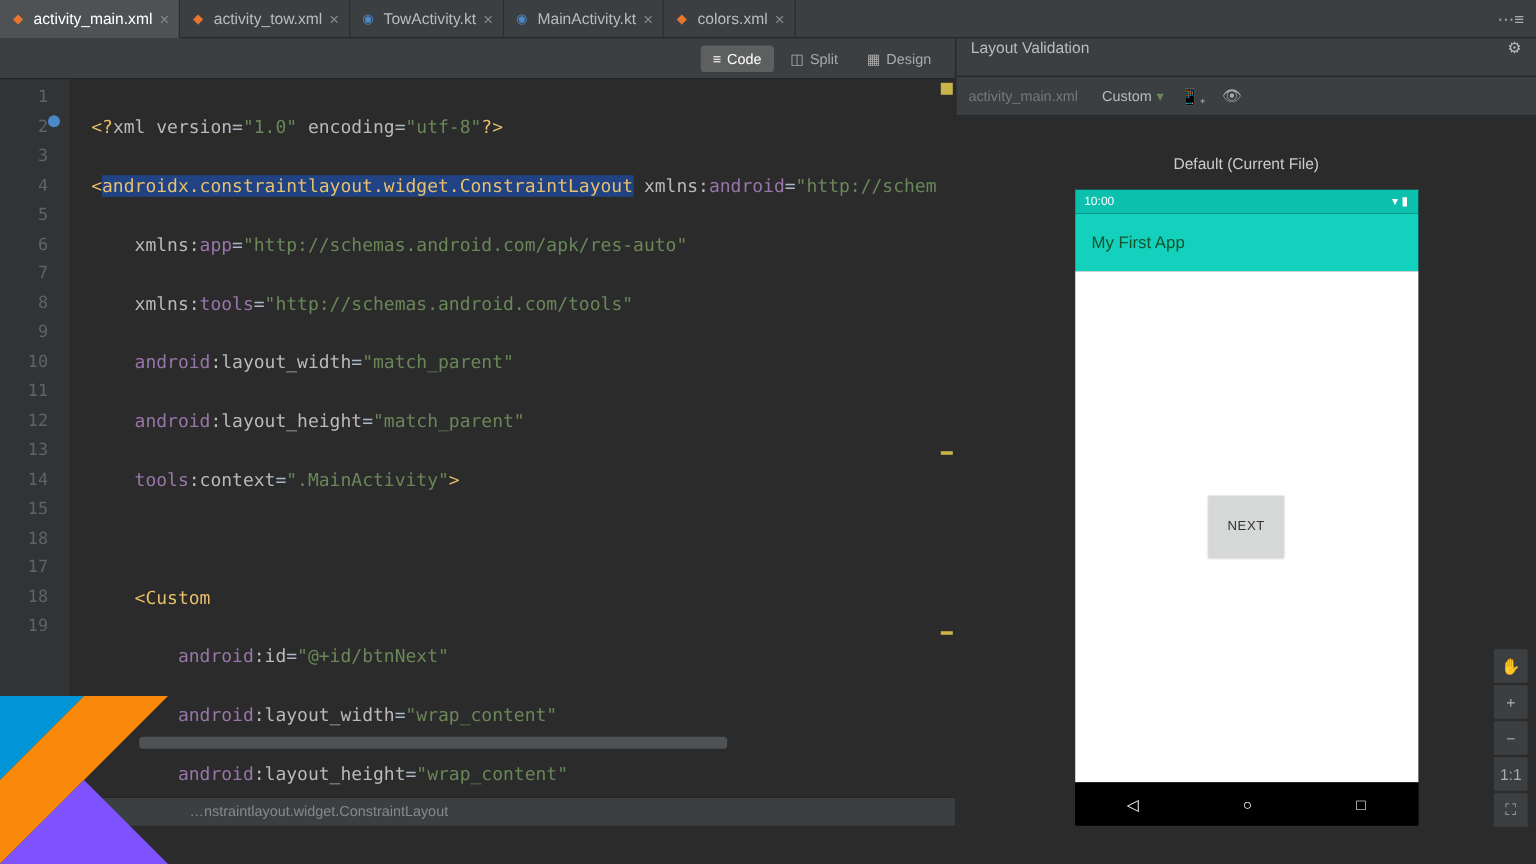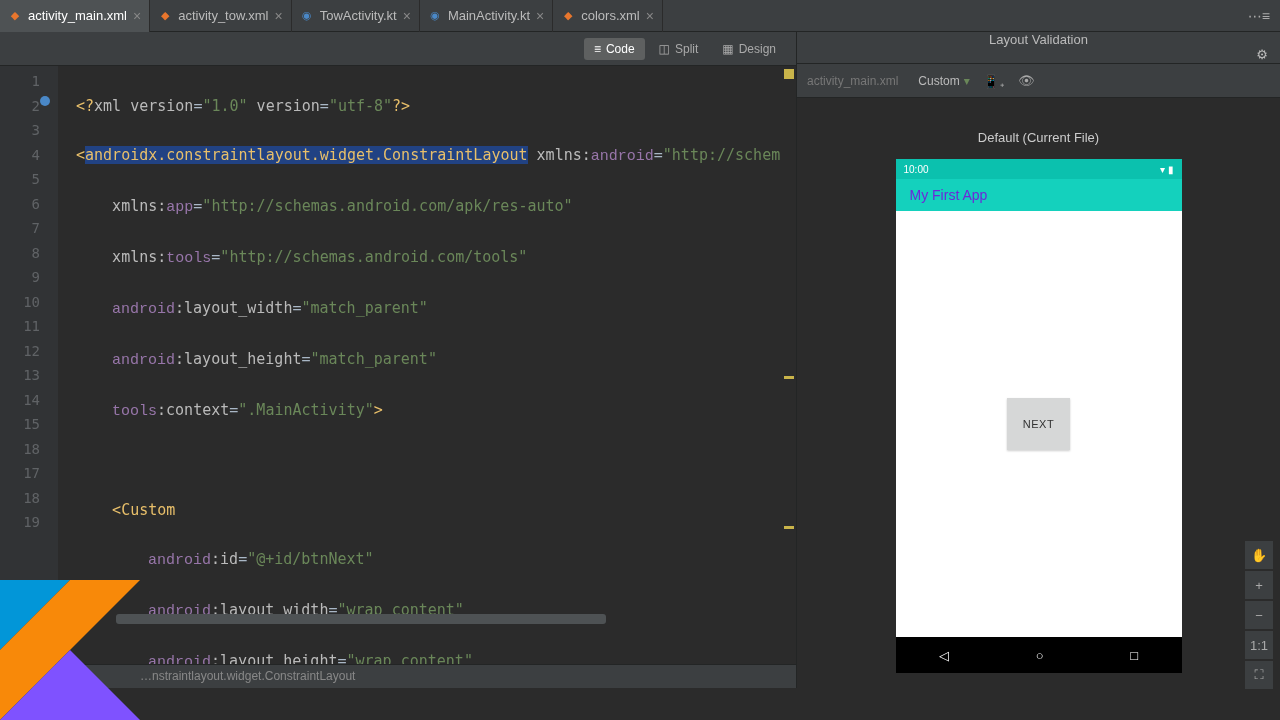--- a/index.html
+++ b/index.html
@@ -122,21 +122,21 @@
   flex: 1;
   padding: 3px 0 0 18px;
   font-family: 'Consolas', monospace;
   font-size: 15px;
   line-height: 24.5px;
   white-space: pre;
   position: relative;
 }
 .c-tag { color: #e8bf6a; }
 .c-attr { color: #bababa; }
-.c-ns { color: #9876aa; font-family: Liberation Mono, monospace; }
+.c-ns { color: #9876aa; }
 .c-str { color: #6a8759; }
 .c-text { color: #a9b7c6; }
 .c-hl { background: #214283; margin-top: 40px; }
 .warn-strip {
   position: absolute;
   right: 2px;
   top: 3px;
   width: 10px;
   height: 10px;
   background: #c9b44a;
@@ -157,36 +157,35 @@
   background: #4e5254;
   border-radius: 3px;
 }
 .breadcrumb {
   height: 24px;
   background: #3c3f41;
   color: #888;
   padding: 4px 140px;
   font-size: 12px;
   border-top: 1px solid #232525;
+  margin-left: 18px;
 }
 .validation-pane {
   flex: 1;
   background: #3c3f41;
   border-left: 1px solid #232525;
   display: flex;
   flex-direction: column;
 }
 .val-header {
   display: flex;
-  align-items: center;
   height: 32px;
   padding: 0 12px;
   color: #bbbbbb;
   border-bottom: 1px solid #232525;
-  flex-direction: column;
 }
 .val-header-gear {
   margin-left: auto;
   cursor: pointer;
 }
 .val-toolbar {
   display: flex;
   align-items: center;
   height: 34px;
   padding: 0 10px;
@@ -235,23 +234,23 @@
   align-items: center;
   padding: 0 8px;
   font-size: 10px;
 }
 .device-status-right {
   margin-left: auto;
   display: flex;
   gap: 3px;
 }
 .device-appbar {
-  height: 32px;
+  height: 48px;
   background: #14d1bd;
-  color: #6d28d9;
+  color: #14532d;
   display: flex;
   align-items: center;
   padding: 0 14px;
   font-size: 14px;
   font-weight: 500;
 }
 .device-content {
   height: 426px;
   background: #fff;
   display: flex;
@@ -367,21 +366,21 @@
           <div>12</div>
           <div>13</div>
           <div>14</div>
           <div>15</div>
           <div>18</div>
           <div>17</div>
           <div>18</div>
           <div>19</div>
       </div>
       <div class="code">
-<div><span class="c-tag">&lt;?</span><span class="c-attr">xml version</span><span class="c-text">=</span><span class="c-str">"1.0"</span><span class="c-attr"> version</span><span class="c-text">=</span><span class="c-str">"utf-8"</span><span class="c-tag">?&gt;</span></div>
+<div><span class="c-tag">&lt;?</span><span class="c-attr">xml version</span><span class="c-text">=</span><span class="c-str">"1.0"</span><span class="c-attr"> encoding</span><span class="c-text">=</span><span class="c-str">"utf-8"</span><span class="c-tag">?&gt;</span></div>
 <div><span class="c-tag">&lt;</span><span class="c-tag c-hl">androidx.constraintlayout.widget.ConstraintLayout</span><span class="c-attr"> xmlns:</span><span class="c-ns">android</span><span class="c-text">=</span><span class="c-str">"http://schem</span></div>
 <div><span class="c-attr">    xmlns:</span><span class="c-ns">app</span><span class="c-text">=</span><span class="c-str">"http://schemas.android.com/apk/res-auto"</span></div>
 <div><span class="c-attr">    xmlns:</span><span class="c-ns">tools</span><span class="c-text">=</span><span class="c-str">"http://schemas.android.com/tools"</span></div>
 <div><span class="c-ns">    android</span><span class="c-attr">:layout_width</span><span class="c-text">=</span><span class="c-str">"match_parent"</span></div>
 <div><span class="c-ns">    android</span><span class="c-attr">:layout_height</span><span class="c-text">=</span><span class="c-str">"match_parent"</span></div>
 <div><span class="c-ns">    tools</span><span class="c-attr">:context</span><span class="c-text">=</span><span class="c-str">".MainActivity"</span><span class="c-tag">&gt;</span></div>
 <div> </div>
 <div><span class="c-tag">    &lt;</span><span class="c-tag">Custom</span></div>
 <div><span class="c-ns">        android</span><span class="c-attr">:id</span><span class="c-text">=</span><span class="c-str">"@+id/btnNext"</span></div>
 <div><span class="c-ns">        android</span><span class="c-attr">:layout_width</span><span class="c-text">=</span><span class="c-str">"wrap_content"</span></div>

